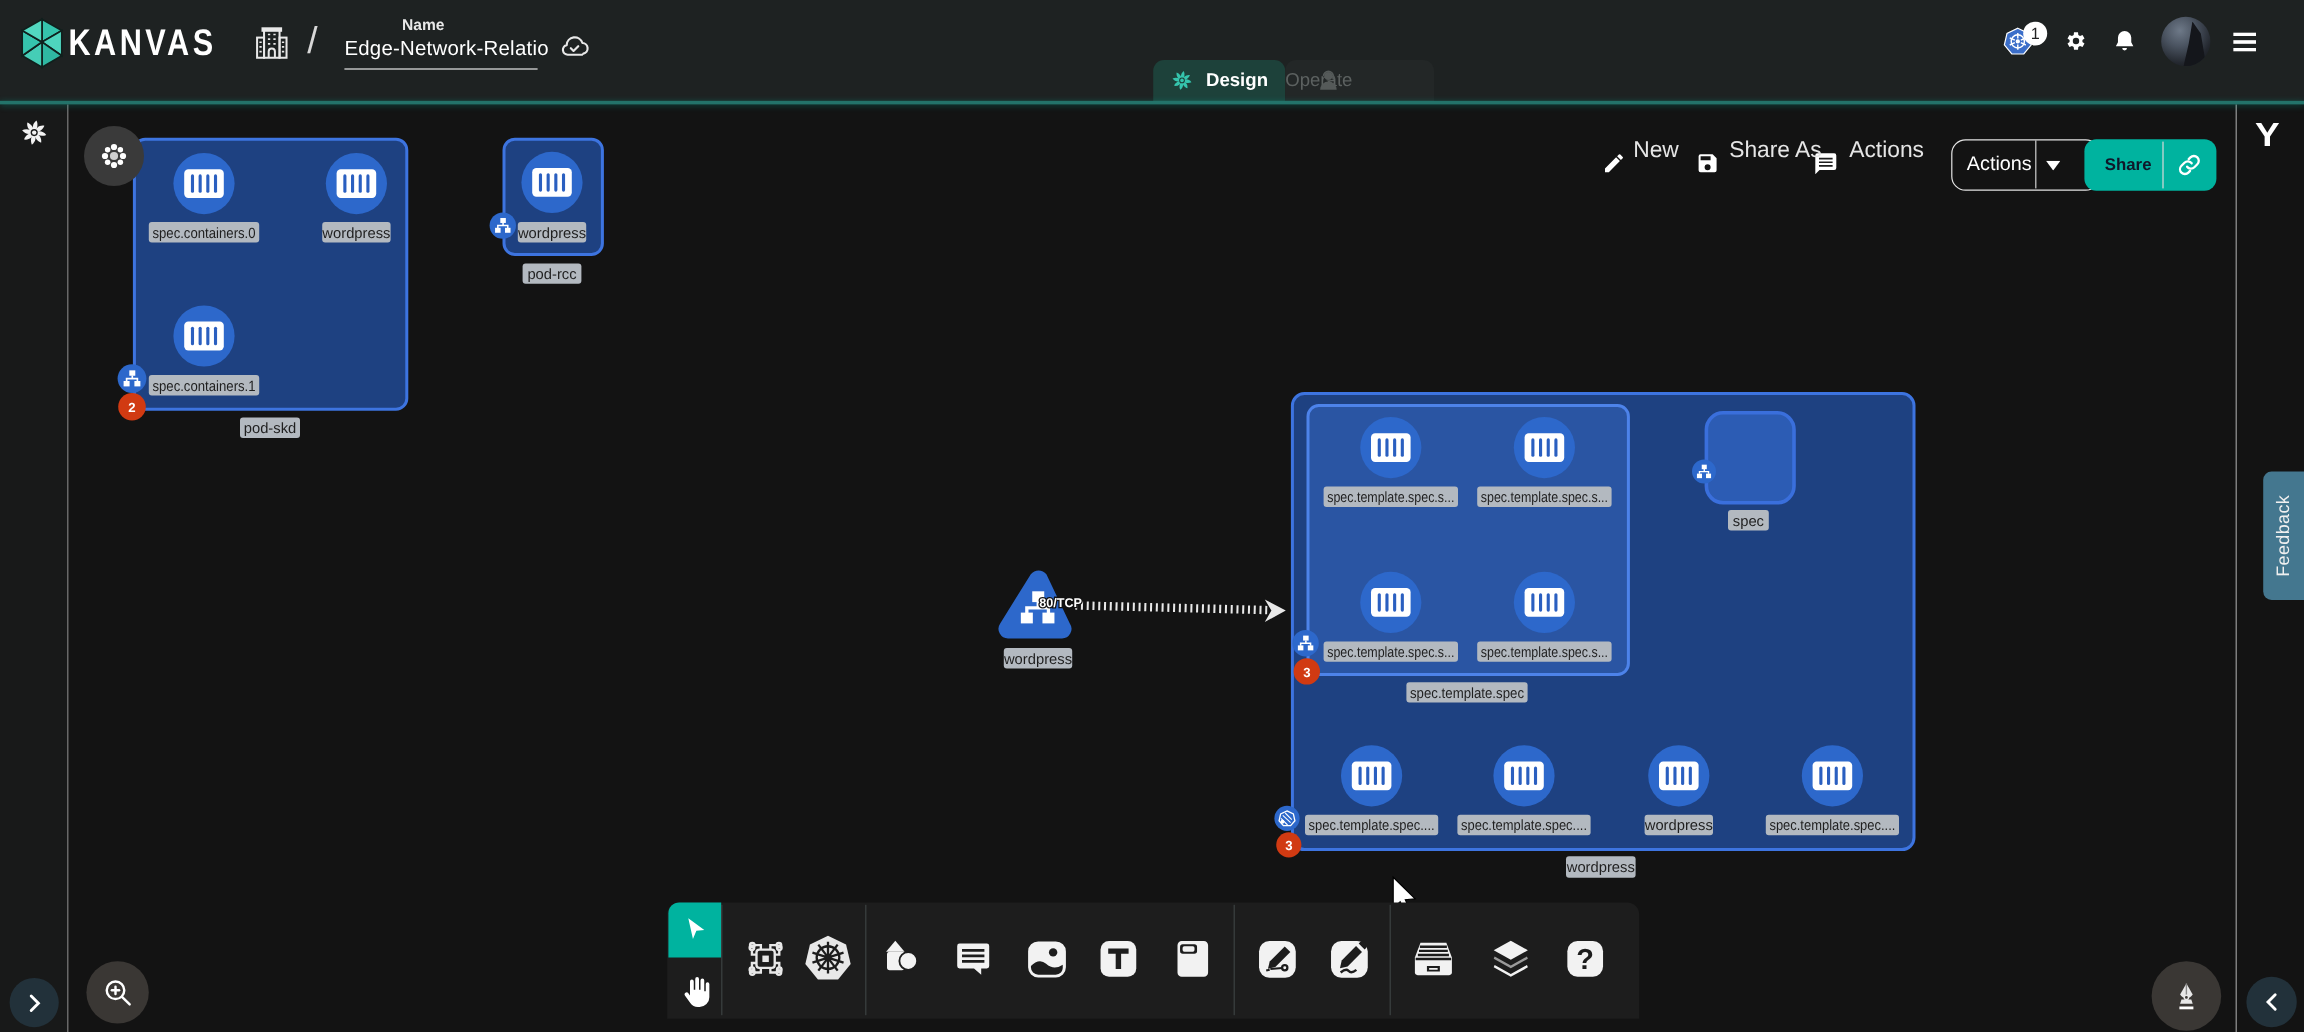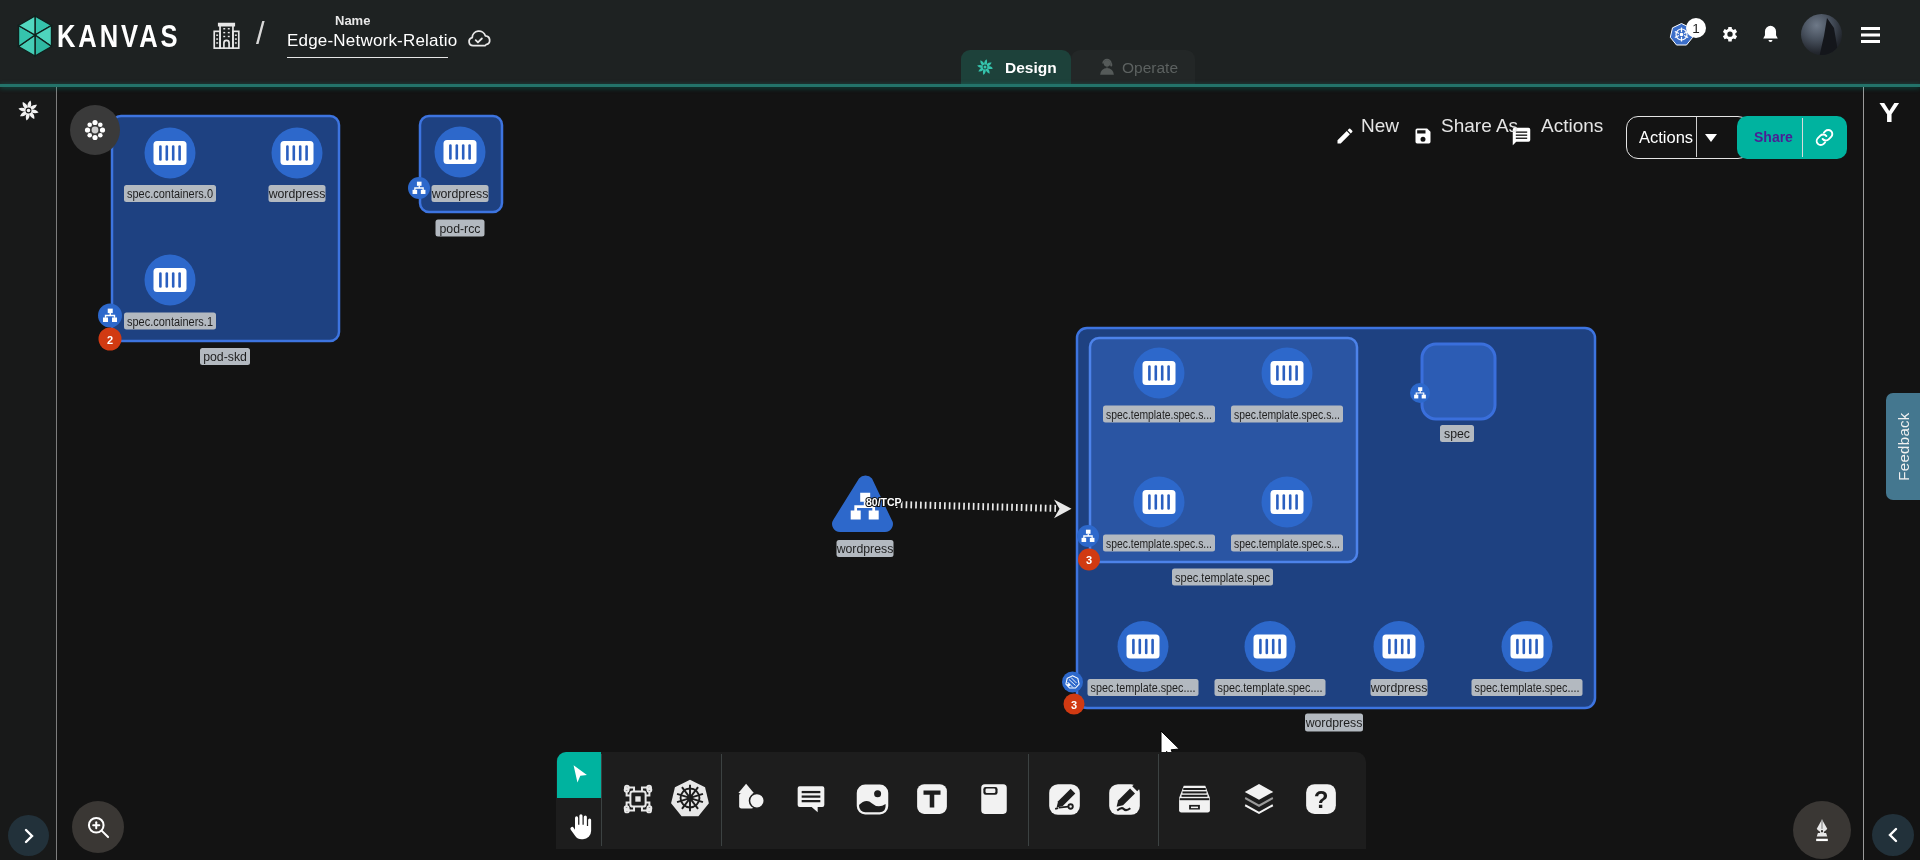--- a/index.html
+++ b/index.html
@@ -17,21 +17,21 @@
     border-bottom:1.5px solid #e6e6e6; padding-bottom:6px; white-space:nowrap; letter-spacing:.2px; }
   .tab { position:absolute; top:50px; height:35px; display:flex; align-items:center;
     border-radius:9px 9px 0 0; font-size:15.5px; z-index:2;}
   #tab-design { left:961px; width:110px; background:#1d413a; color:#fff; }
   #tab-operate { left:1071px; width:124px; background:#232727; color:#5c6160; }
   .hico { position:absolute; z-index:3; }
   .tb2 { position:absolute; top:115px; color:#e5e5e5; font-size:19px; z-index:5; display:flex; align-items:center; }
   .actions-btn { position:absolute; left:1626px; top:116px; width:124px; height:43px;
     border:1.5px solid #e4e4e4; border-radius:12px; color:#fff; z-index:5; }
   .share-btn { position:absolute; left:1737px; top:116px; width:110px; height:43px;
-    background:#00B39F; border-radius:10px; color:#4c1d95; z-index:5; }
+    background:#00B39F; border-radius:10px; color:#0f172a; z-index:5; }
   #sidebar { position:absolute; left:0; top:87px; width:57px; height:773px;
     background:#181919; border-right:1px solid #7d7d7d; z-index:1; }
   #rightline { position:absolute; left:1863px; top:87px; width:1px; height:773px; background:#9a9a9a; z-index:4; }
   .circlebtn { position:absolute; border-radius:50%; display:flex; align-items:center; justify-content:center; z-index:6; }
   #feedback { position:absolute; left:1886px; top:393px; width:34px; height:107px;
     background:#44778f; border-radius:7px 0 0 7px; color:#f0f0f0; display:flex;
     align-items:center; justify-content:center; z-index:6; }
   #feedback span { transform:rotate(-90deg); font-size:15px; white-space:nowrap; letter-spacing:.3px; }
   #ybtn { position:absolute; left:1880px; top:97px; color:#fff; font-size:28px; font-weight:bold; z-index:6;
     transform:scaleX(1.1); }
@@ -109,21 +109,21 @@
 
 <svg class="hico" style="left:465px;top:25px" width="27" height="27" viewBox="0 0 24 24" fill="none" stroke="#e8e8e8" stroke-width="1.6" stroke-linecap="round" stroke-linejoin="round">
   <path d="M18.8 17.5 a4 4 0 0 0 -.7-7.9 a6 6 0 0 0 -11.7 1.6 a3.6 3.6 0 0 0 .9 7.1 h10.6"></path>
   <path d="M9.5 13.5 l2 2 l3.5 -3.5"></path>
 </svg>
 
 <div class="tab" id="tab-design">
     <span style="margin-left:44px;font-weight:bold">Design</span>
   </div>
 <div class="tab" id="tab-operate">
-    <span style="margin-left:51px">Operate</span>
+    <span style="">Operate</span>
   </div>
 <svg class="hico" style="left:976px;top:58px" width="18" height="18" viewBox="0 0 24 24">
   <g fill="#35c4ad">
     <g id="blade">
         <path d="M12 12 C10 8 10.5 4 14 1.5 C15.5 4.5 15 9 12 12 Z"></path>
       </g>
     <use href="#blade" transform="rotate(45 12 12)"></use>
       <use href="#blade" transform="rotate(90 12 12)"></use>
     <use href="#blade" transform="rotate(135 12 12)"></use>
       <use href="#blade" transform="rotate(180 12 12)"></use>

